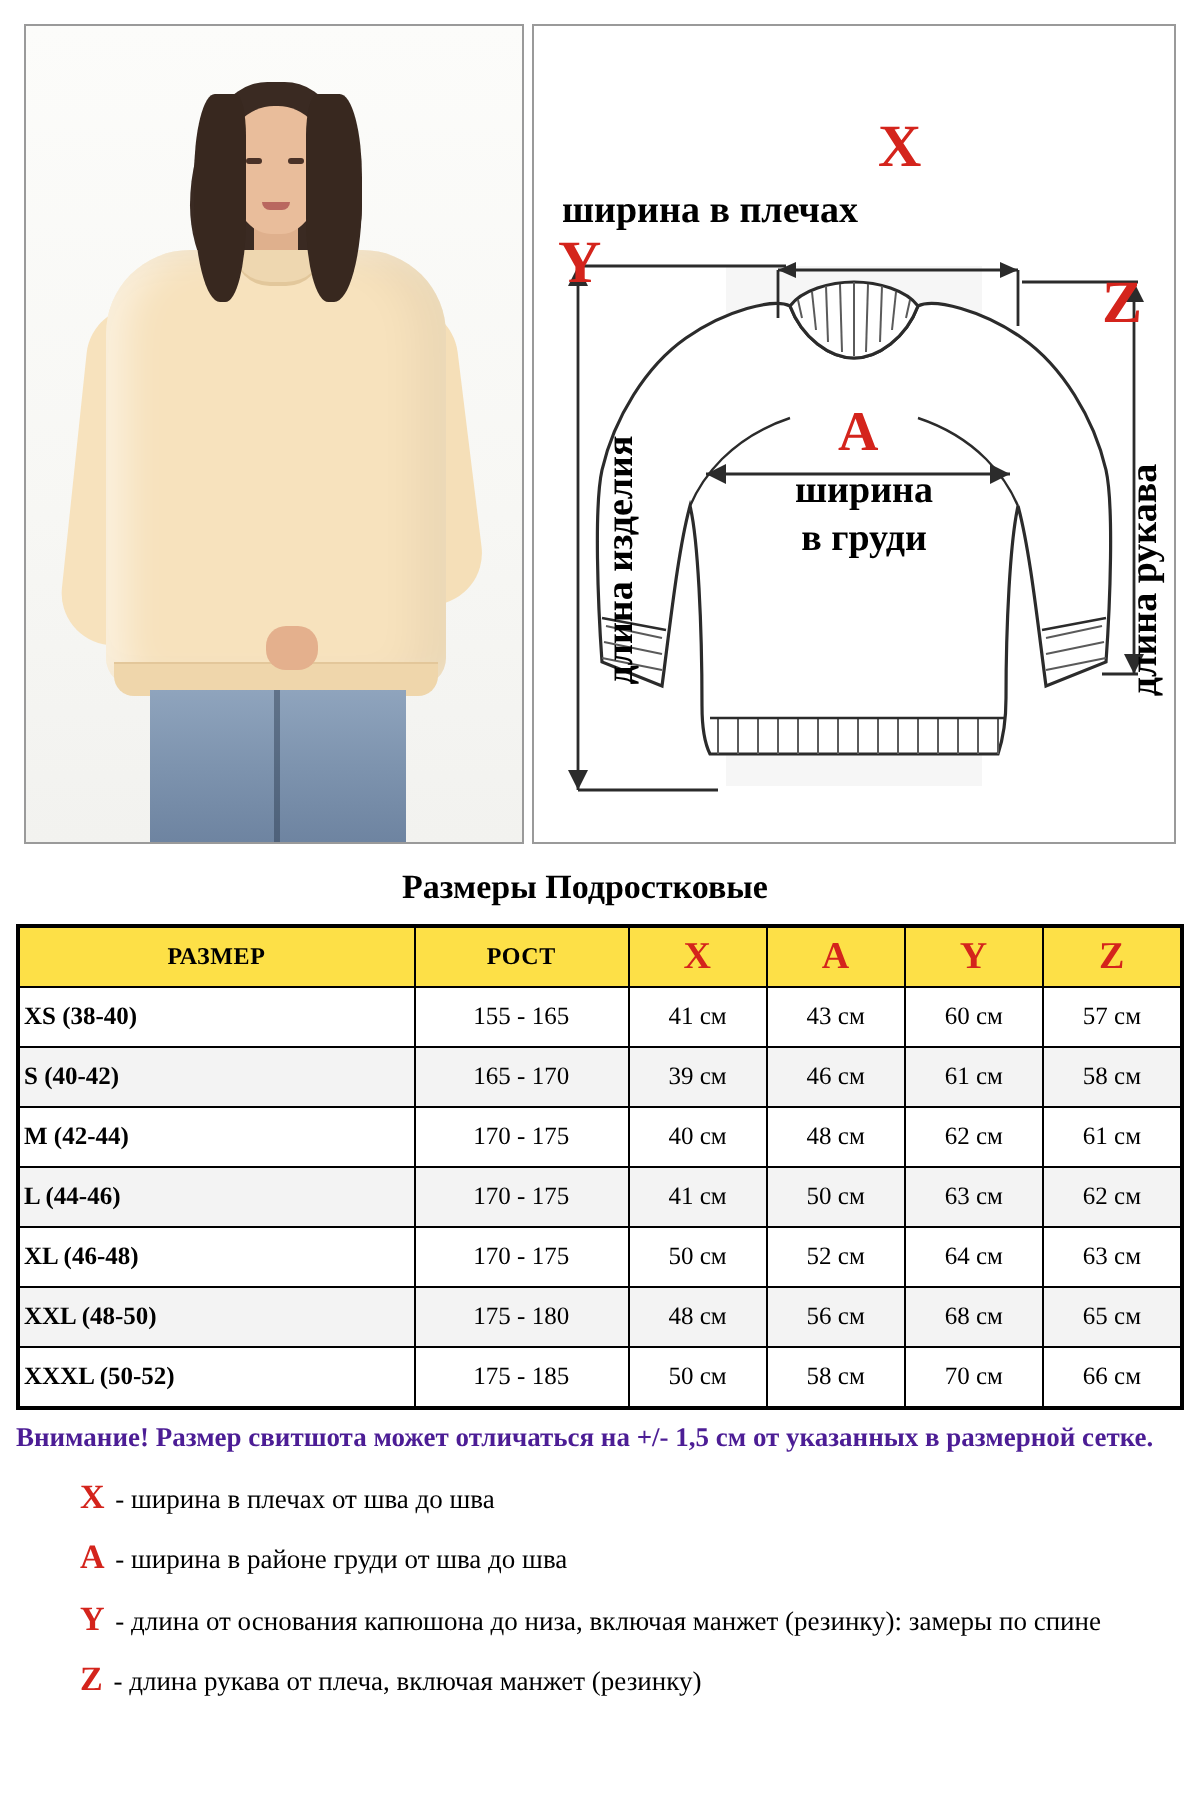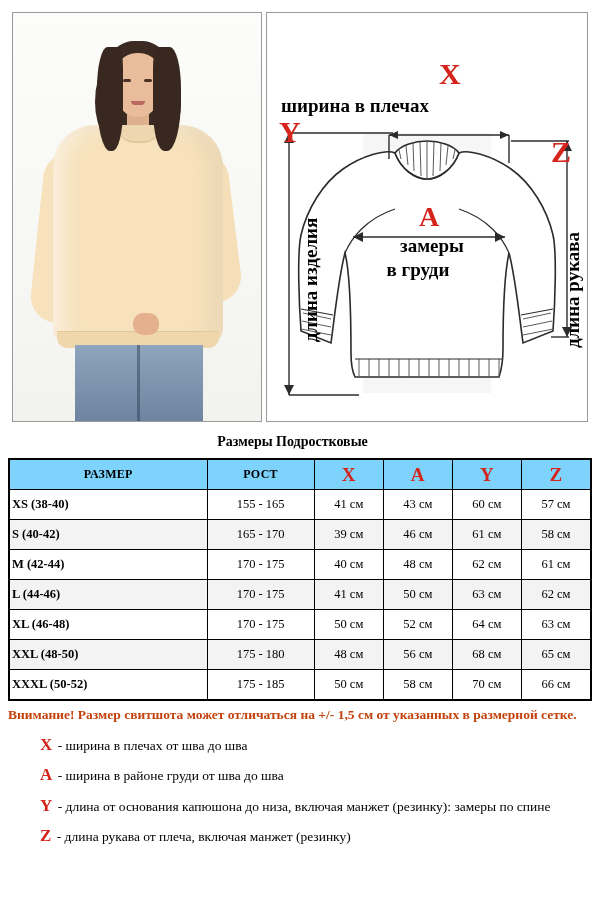--- a/index.html
+++ b/index.html
@@ -171,21 +171,21 @@
     color: #000;
   }
   .letter {
     color: #d4241c;
     font-weight: bold;
     font-family: "Liberation Serif", serif;
   }
   
   .table-title {
     text-align: center;
-    font-size: 14px;
+    font-size: 17px;
     font-weight: bold;
     margin: 12px 15px 8px 0;
     font-family: "Liberation Serif", serif;
   }
   .grid-wrap {
     margin: 0 8px;
     border: 1px solid #000;
     background: #fff;
   }
   table.sizes {
@@ -194,41 +194,41 @@
     font-family: "Liberation Serif", serif;
     font-size: 12.5px;
   }
   table.sizes th, table.sizes td {
     border: 1px solid #000;
     padding: 4px 2px;
     text-align: center;
     height: 21px;
   }
   table.sizes thead th {
-    background: #7dd3fc;
+    background: #fde047;
     font-size: 12px;
     font-weight: bold;
     letter-spacing: .3px;
   }
   table.sizes thead th.big {
     color: #d4241c;
     font-size: 19px;
     line-height: 1;
   }
   table.sizes tbody td.size-name {
     text-align: left;
     font-weight: bold;
     font-size: 12.5px;
     width: 34%;
   }
   table.sizes tbody tr:nth-child(odd) td { background: #ffffff; }
   table.sizes tbody tr:nth-child(even) td { background: #f3f3f3; }
   .warning {
     margin: 6px 8px 0 8px;
-    color: #c2410c;
+    color: #4c1d95;
     font-weight: bold;
     font-size: 13.5px;
     line-height: 1.15;
     font-family: "Liberation Serif", serif;
   }
   .legend {
     margin: 10px 0 16px 0;
     padding: 0 8px 0 40px;
     font-family: "Liberation Serif", serif;
     font-size: 13.5px;
@@ -369,22 +369,22 @@
         <polygon points="300,324 295,314 305,314" fill="#2b2b2b"></polygon>
       </svg>
 
       <div class="lbl letter" style="left:172px; top:44px; font-size:30px;">X</div>
       <div class="lbl" style="left:14px; top:82px; font-size:19px; width:300px; ">ширина в плечах</div>
 
       <div class="lbl letter" style="left:12px; top:102px; font-size:30px;">Y</div>
       <div class="lbl" style="left:-66px; top:256px; font-size:19px; width:220px; text-align:center; transform:rotate(-90deg);">длина изделия</div>
 
       <div class="lbl letter" style="left:152px; top:188px; font-size:28px;">A</div>
-      <div class="lbl" style="left:90px; top:222px; font-size:19px; width:150px; text-align:center;">замеры</div>
-      <div class="lbl" style="left:76px; top:246px; font-size:19px; width:150px; text-align:center;">в груди</div>
+      <div class="lbl" style="left:90px; top:222px; font-size:19px; width:150px; text-align:center;">ширина</div>
+      <div class="lbl" style="left:90px; top:246px; font-size:19px; width:150px; text-align:center;">в груди</div>
 
       <div class="lbl letter" style="left:284px; top:122px; font-size:30px;">Z</div>
       <div class="lbl" style="left:196px; top:266px; font-size:19px; width:220px; text-align:center; transform:rotate(-90deg);">длина рукава</div>
     </div>
   </div>
 
   <div class="table-title">Размеры Подростковые</div>
 
   <div class="grid-wrap">
     <table class="sizes">

